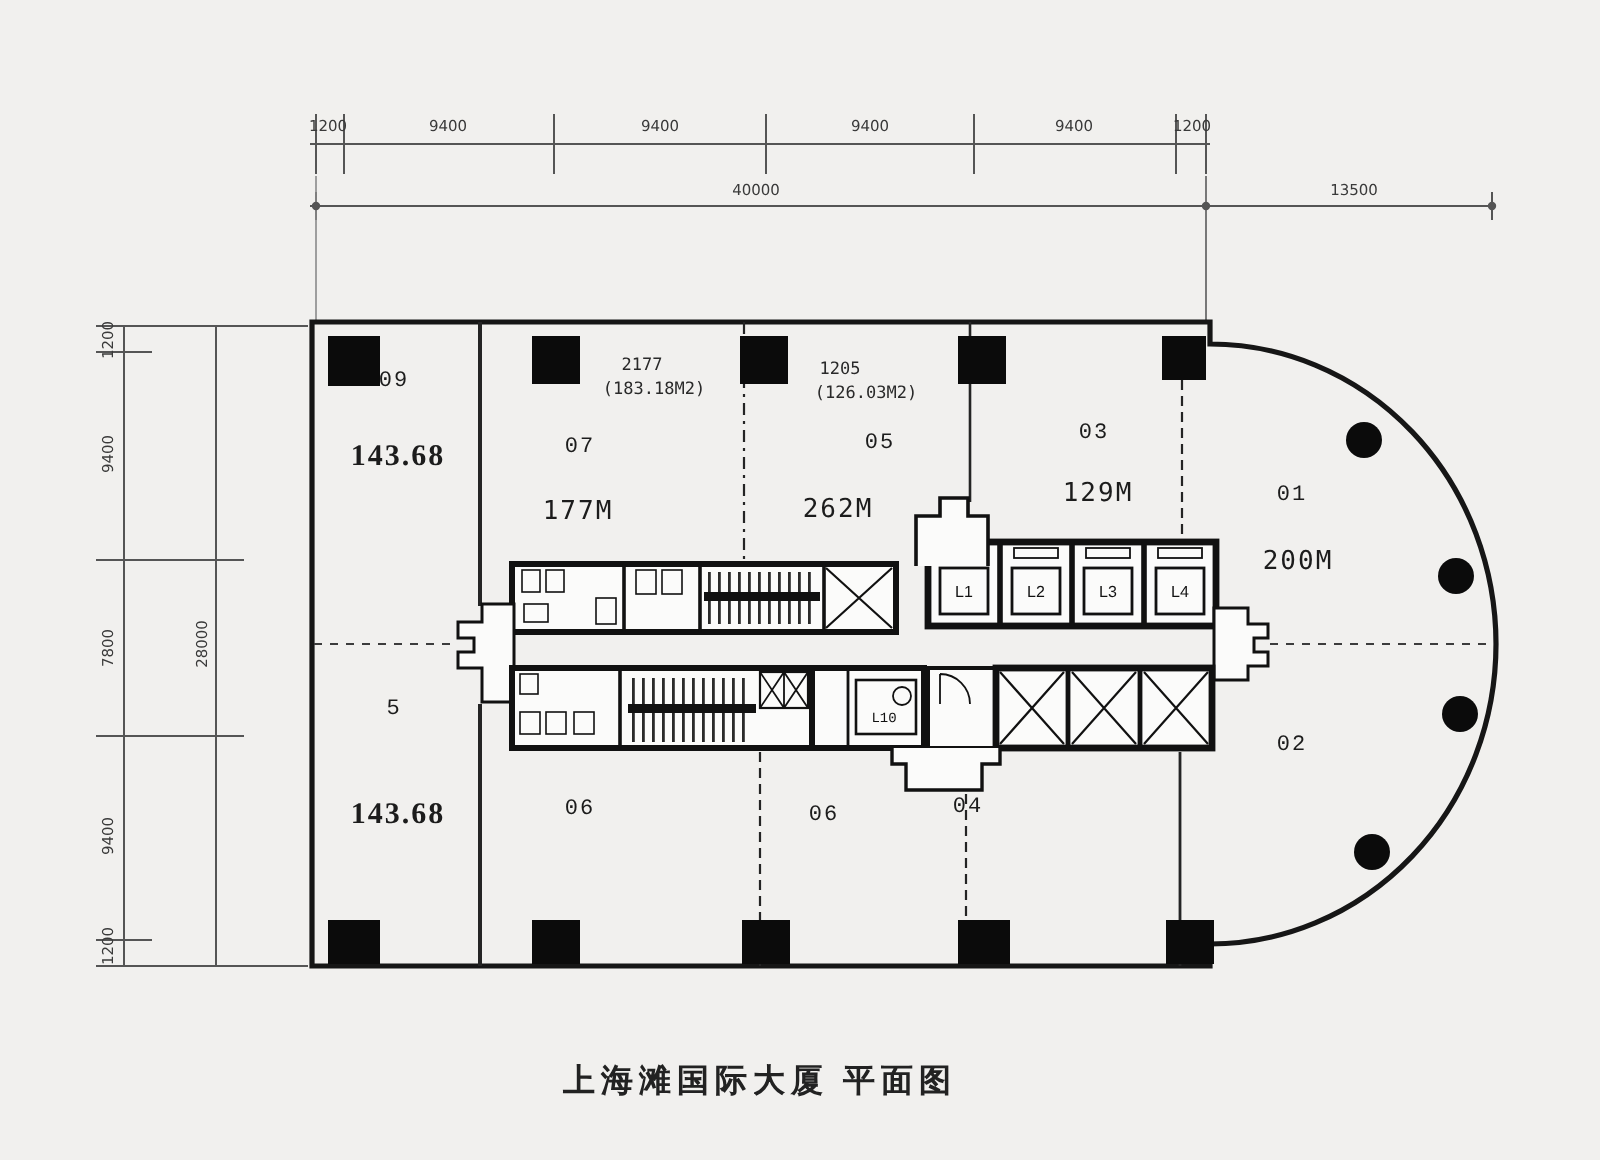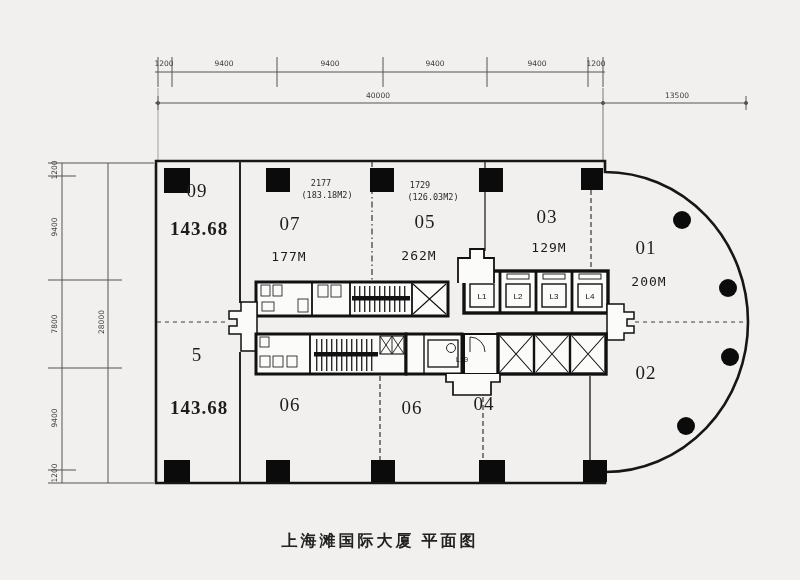--- a/index.html
+++ b/index.html
@@ -11,28 +11,28 @@
     overflow:hidden;
   }
   .plan{position:absolute;left:0;top:0;width:800px;height:512px;}
   svg{position:absolute;left:0;top:0;}
   .lbl{
     position:absolute;
     transform:translate(-50%,-50%);
     white-space:nowrap;
     color:#1c1c1c;
   }
-  .room-num{font-family:Liberation Serif, serif;font-size:19px;letter-spacing:1px;}
+  .room-num{font-family:Liberation Mono, monospace;font-size:11px;letter-spacing:1px;}
   .room-area{font-family:"DejaVu Sans Mono",monospace;font-size:13px;letter-spacing:1px;}
-  .big-area{font-family:"Liberation Serif",serif;font-weight:bold;font-size:19px;letter-spacing:1px;}
+  .big-area{font-family:"Liberation Serif",serif;font-weight:bold;font-size:15px;letter-spacing:1px;}
   .unit-lbl{font-family:"DejaVu Sans Mono",monospace;font-size:8.5px;color:#2a2a2a;}
   .dim{font-size:7.5px;color:#3a3a3a;font-family:"DejaVu Sans",sans-serif;}
   .dim-v{transform:translate(-50%,-50%) rotate(-90deg);}
   .lift{font-family:Liberation Sans, sans-serif;font-size:8px;color:#111;}
-  .lift-s{font-family:Liberation Mono, monospace;font-size:7px;color:#111;margin-left:20px;}
+  .lift-s{font-family:Liberation Mono, monospace;font-size:7px;color:#111;}
   .title{
     font-family:"Liberation Serif",serif;font-weight:bold;
     font-size:16px;letter-spacing:3px;color:#222;margin-top:20px;
   }
 </style>
 </head>
 <body>
 
 <div class="plan">
 
@@ -183,23 +183,23 @@
   <div class="lbl dim dim-v" style="left:101px;top:322px">28000</div>
 
   <div class="lbl room-num" style="left:197px;top:191px">09</div>
   <div class="lbl big-area" style="left:199px;top:229px">143.68</div>
 
   <div class="lbl unit-lbl" style="left:321px;top:183px">2177</div>
   <div class="lbl unit-lbl" style="left:327px;top:195px">(183.18M2)</div>
   <div class="lbl room-num" style="left:290px;top:224px">07</div>
   <div class="lbl room-area" style="left:289px;top:256px">177M</div>
 
-  <div class="lbl unit-lbl" style="left:420px;top:185px">1729</div>
+  <div class="lbl unit-lbl" style="left:420px;top:185px">1205</div>
   <div class="lbl unit-lbl" style="left:433px;top:197px">(126.03M2)</div>
-  <div class="lbl room-num" style="left:425px;top:222px">05</div>
+  <div class="lbl room-num" style="left:440px;top:222px">05</div>
   <div class="lbl room-area" style="left:419px;top:255px">262M</div>
 
   <div class="lbl room-num" style="left:547px;top:217px">03</div>
   <div class="lbl room-area" style="left:549px;top:247px">129M</div>
 
   <div class="lbl room-num" style="left:646px;top:248px">01</div>
   <div class="lbl room-area" style="left:649px;top:281px">200M</div>
 
   <div class="lbl room-num" style="left:197px;top:355px">5</div>
   <div class="lbl big-area" style="left:199px;top:408px">143.68</div>

